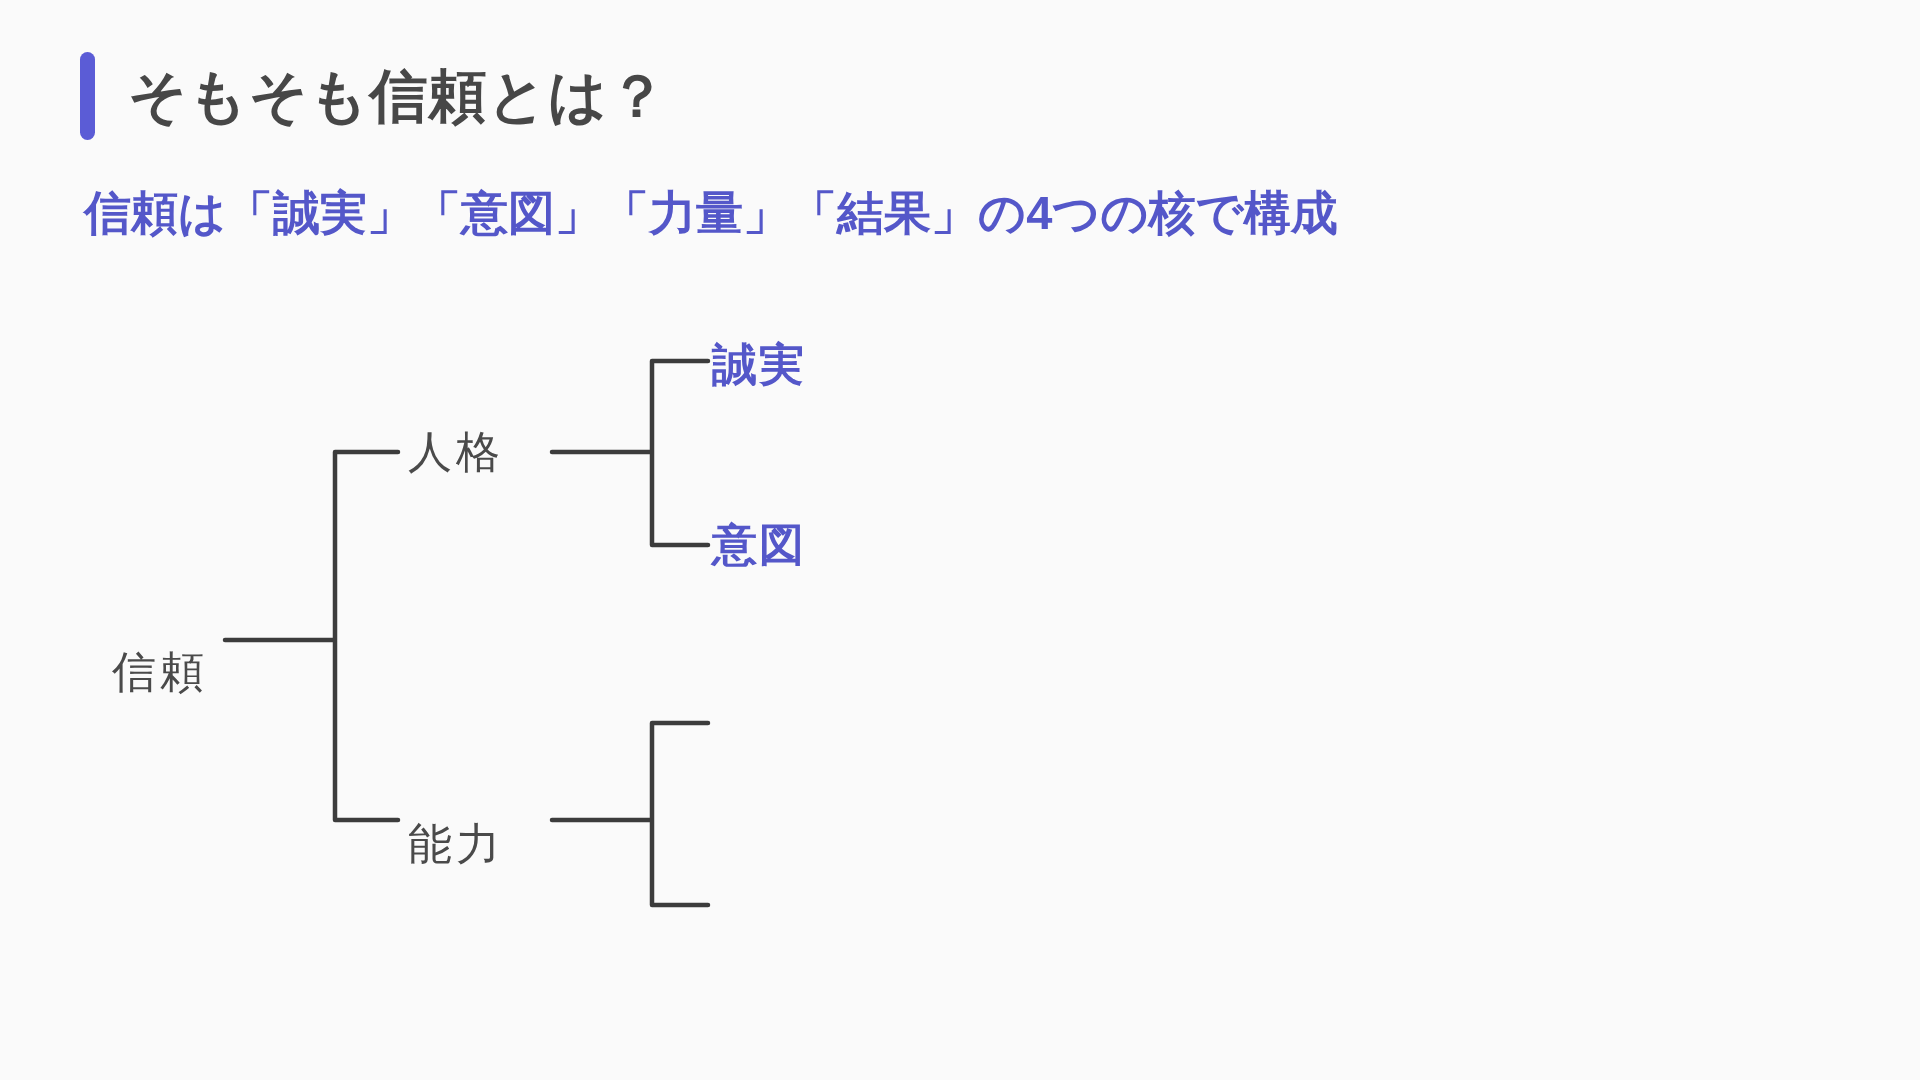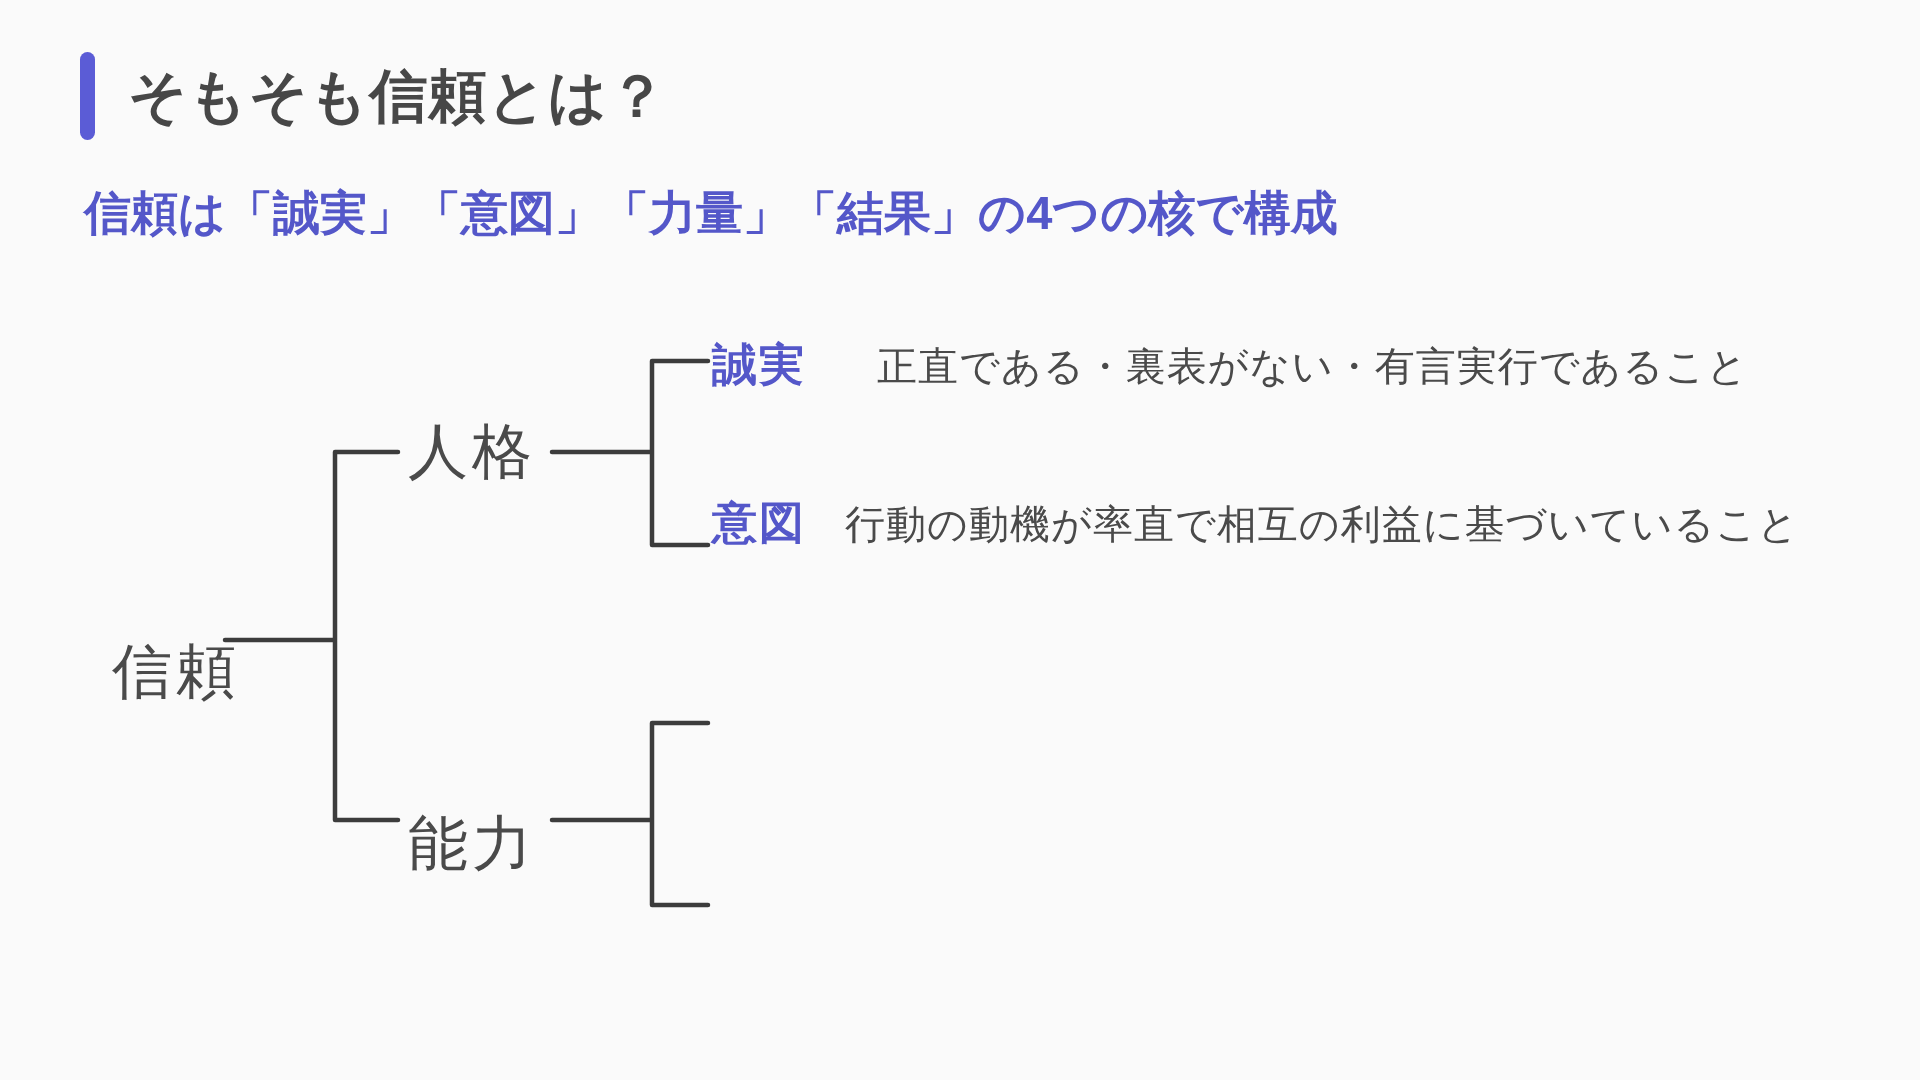--- a/index.html
+++ b/index.html
@@ -33,42 +33,42 @@
   .subtitle{
     position:absolute;left:84px;top:186px;
     font-size:47px;line-height:1.15;font-weight:700;color:var(--purple_text);
     letter-spacing:0px;white-space:nowrap;text-align:center;
   }
 
   
   .connectors{position:absolute;left:0;top:0;width:1920px;height:1080px;}
   .node{
     position:absolute;transform:translateY(-50%);
-    font-size:60px;font-weight:500;color:var(--body_text);
+    font-size:44px;font-weight:500;color:var(--body_text);
     white-space:nowrap;letter-spacing:4px;
   }
   .node.root{left:112px;top:672px;}
   .node.branch-character{left:408px;top:452px;}
   .node.branch-competence{left:408px;top:844px;}
 
   .leaf-row{
     position:absolute;left:712px;transform:translateY(-50%);
     display:flex;align-items:baseline;white-space:nowrap;
   }
   .leaf-row .keyword{
     display:inline-block;width:133px;
     font-size:45px;font-weight:700;color:var(--purple_text);
     letter-spacing:2px;
   }
   .leaf-row .desc{
     font-size:40px;font-weight:400;color:var(--body_text);
     letter-spacing:1px;
   }
   .leaf-integrity{top:365px;gap:32px;}
-  .leaf-intent{top:523px;}
+  .leaf-intent{top:545px;}
   .leaf-capabilities{top:723px;}
   .leaf-results{top:905px;}
 </style>
 </head>
 <body>
 
 <div class="slide">
 
   <div class="accent-bar"></div>
   <h1 class="title">そもそも信頼とは？</h1>
@@ -90,23 +90,21 @@
   </svg>
 
   <div class="node root">信頼</div>
 
   <div class="node branch-character">人格</div>
 
   <div class="node branch-competence">能力</div>
 
   <div class="leaf-row leaf-integrity">
     <span class="keyword">誠実</span>
-    <span class="desc">正直である・裏表がない・有言実行であること</span>
   </div>
 
   <div class="leaf-row leaf-intent">
     <span class="keyword">意図</span>
-    <span class="desc">行動の動機が率直で相互の利益に基づいていること</span>
   </div>
 
 
 
 </div>
 
 </body></html>

